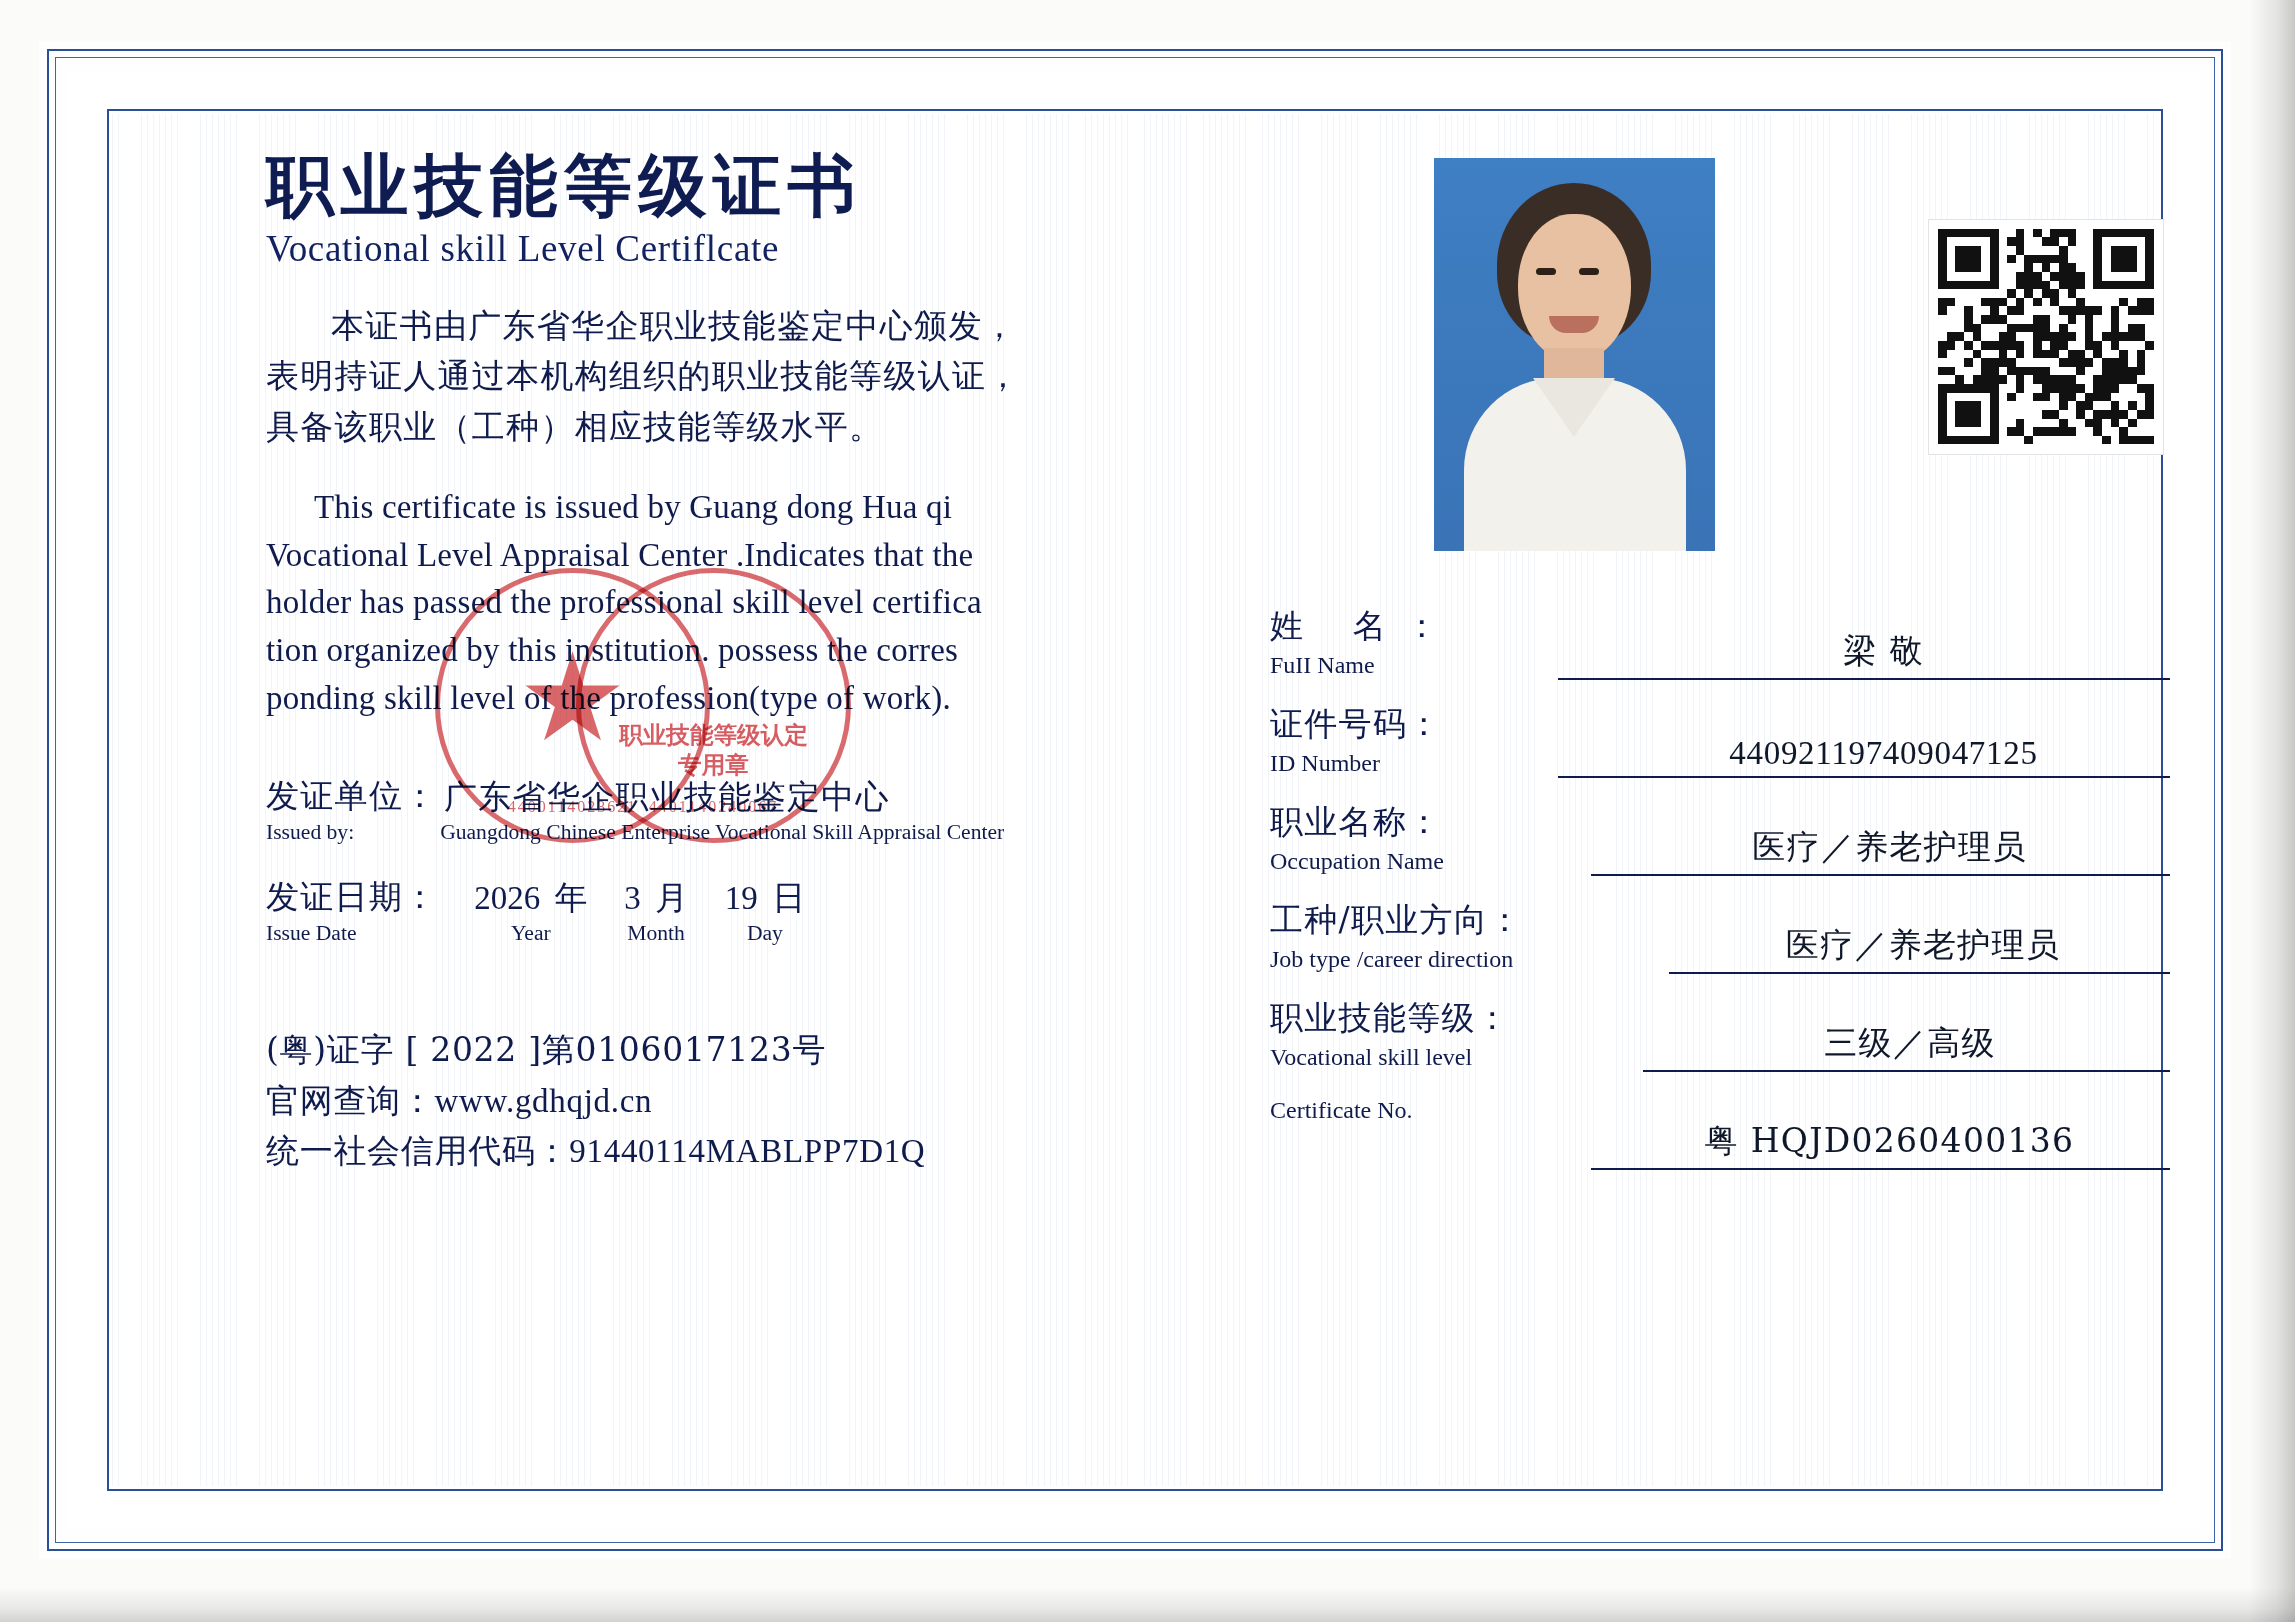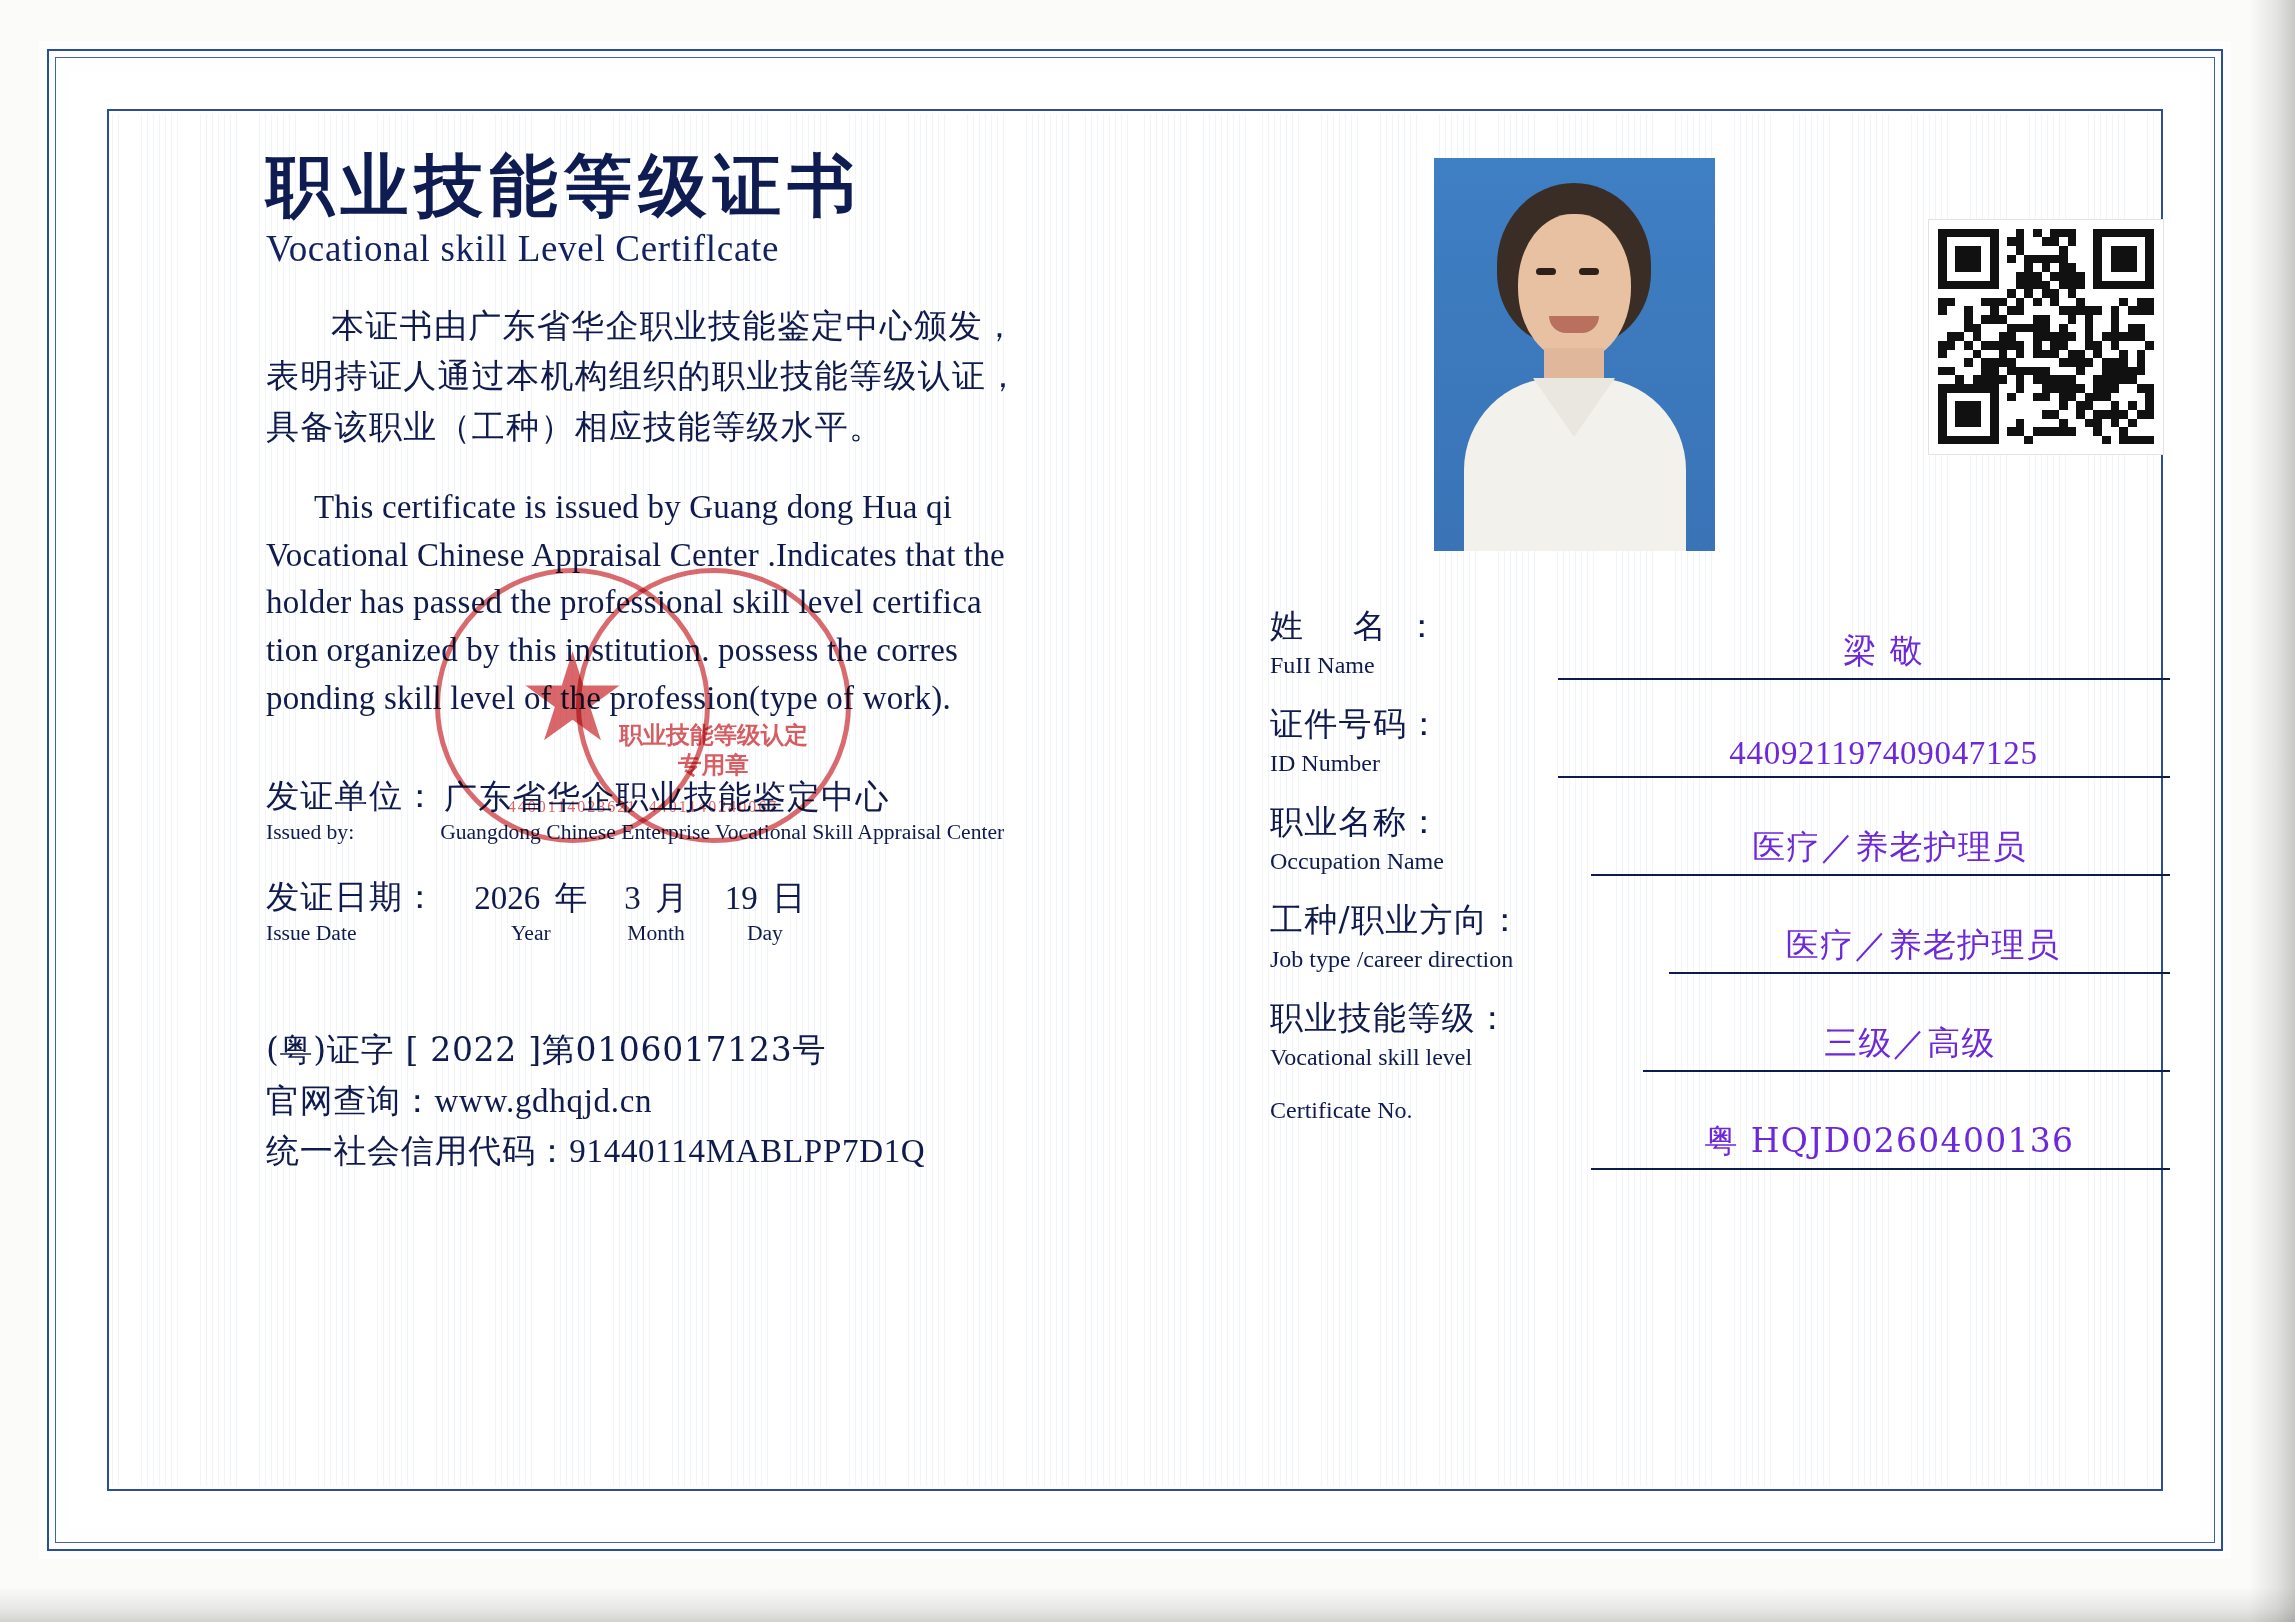--- a/index.html
+++ b/index.html
@@ -450,21 +450,21 @@
     bottom: 15.7px;
     height: 2px;
     background: #101b4d;
   }
   .field-value {
     position: absolute;
     bottom: 22px;
     text-align: center;
     font-family: "DejaVu Serif", serif;
     font-size: 33px;
-    color: #6d28d9;
+    color: #0f172a;
     letter-spacing: 1.3px;
     white-space: nowrap;
   }
   .field-value.latin {
     font-family: "Liberation Serif", serif;
     letter-spacing: 0.7px;
   }
 </style>
 </head>
 <body>
@@ -489,21 +489,21 @@
         <div class="title-en">Vocational skill Level  Certiflcate</div>
 
         <div class="para-cn">
           <span class="indent">本证书由广东省华企职业技能鉴定中心颁发，</span>
           <span>表明持证人通过本机构组织的职业技能等级认证，</span>
           <span style="display:block">具备该职业（工种）相应技能等级水平。</span>
         </div>
 
         <div class="para-en">
           <span class="indent">This certificate is issued by Guang dong Hua qi</span>
-          <span style="display:block">Vocational Chinese Appraisal Center .Indicates that the</span>
+          <span style="display:block">Vocational Level Appraisal Center .Indicates that the</span>
           <span style="display:block">holder has passed the professional skill level certifica</span>
           <span style="display:block">tion organized by this institution. possess the corres</span>
           <span style="display:block">ponding  skill level of the profession(type of  work).</span>
         </div>
 
         <div class="issuer">
           <div class="lbl-stack">
             <div class="lbl-cn">发证单位：</div>
             <div class="lbl-en">Issued by:</div>
           </div>

